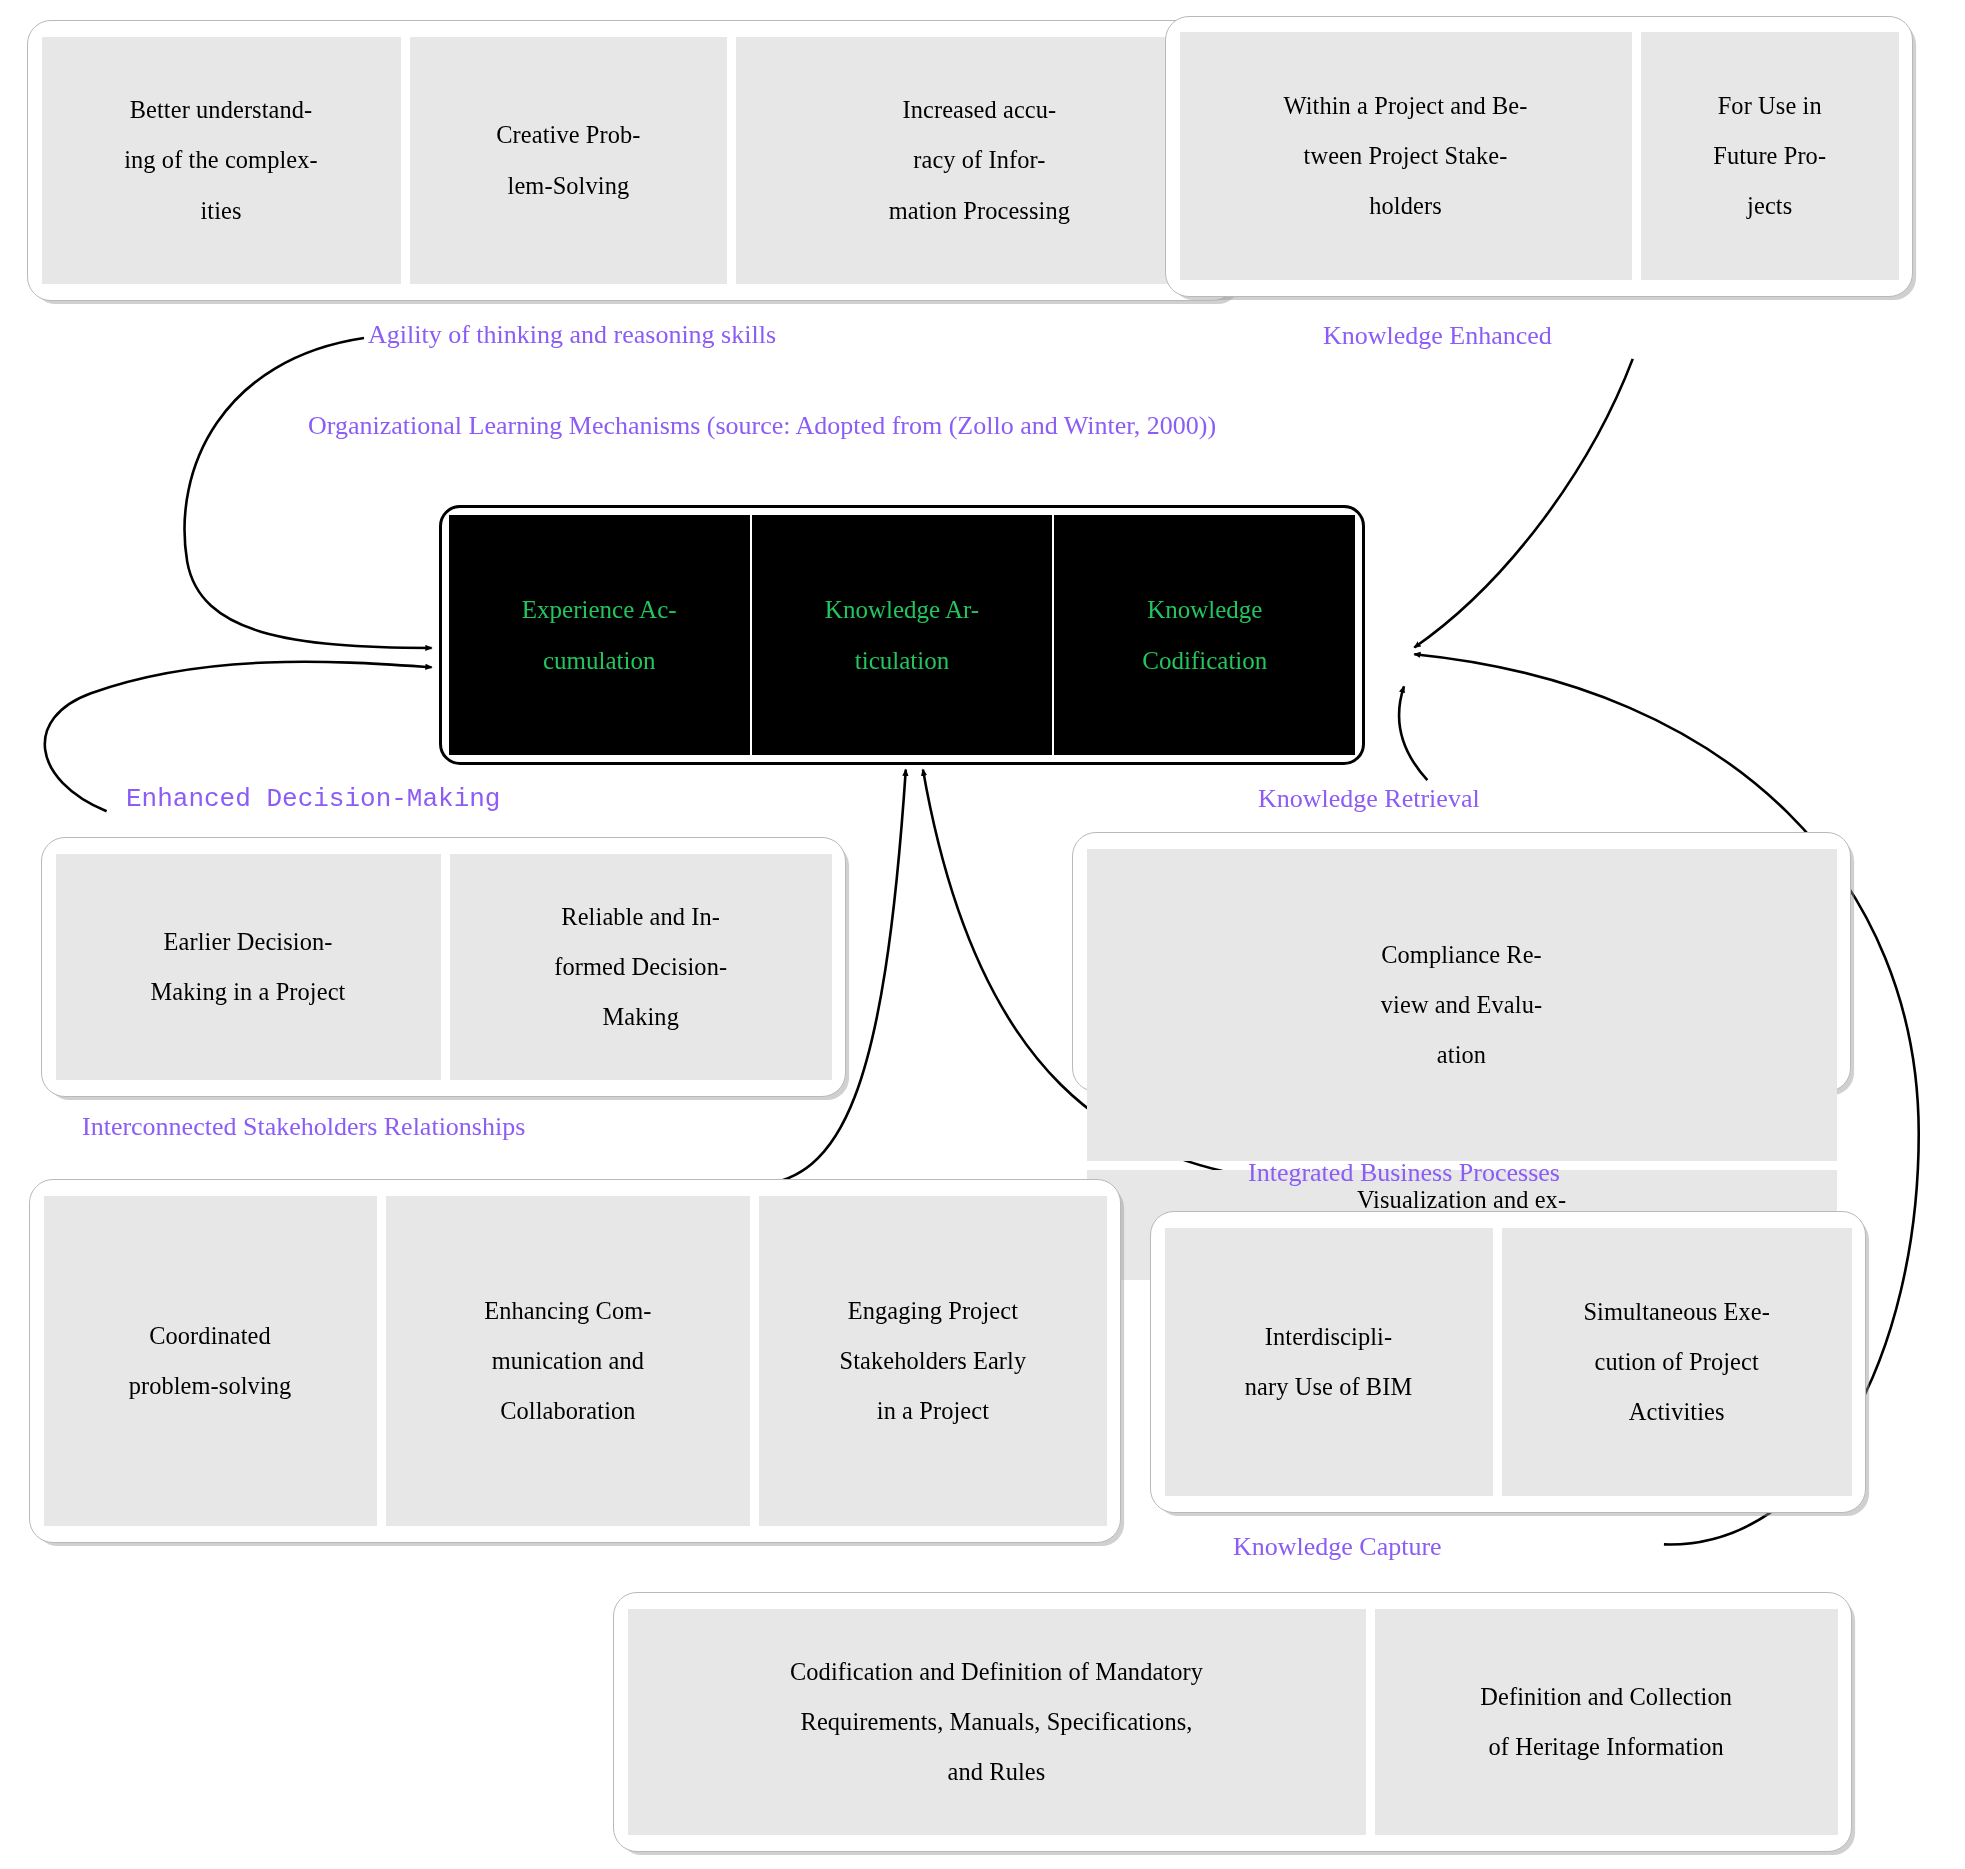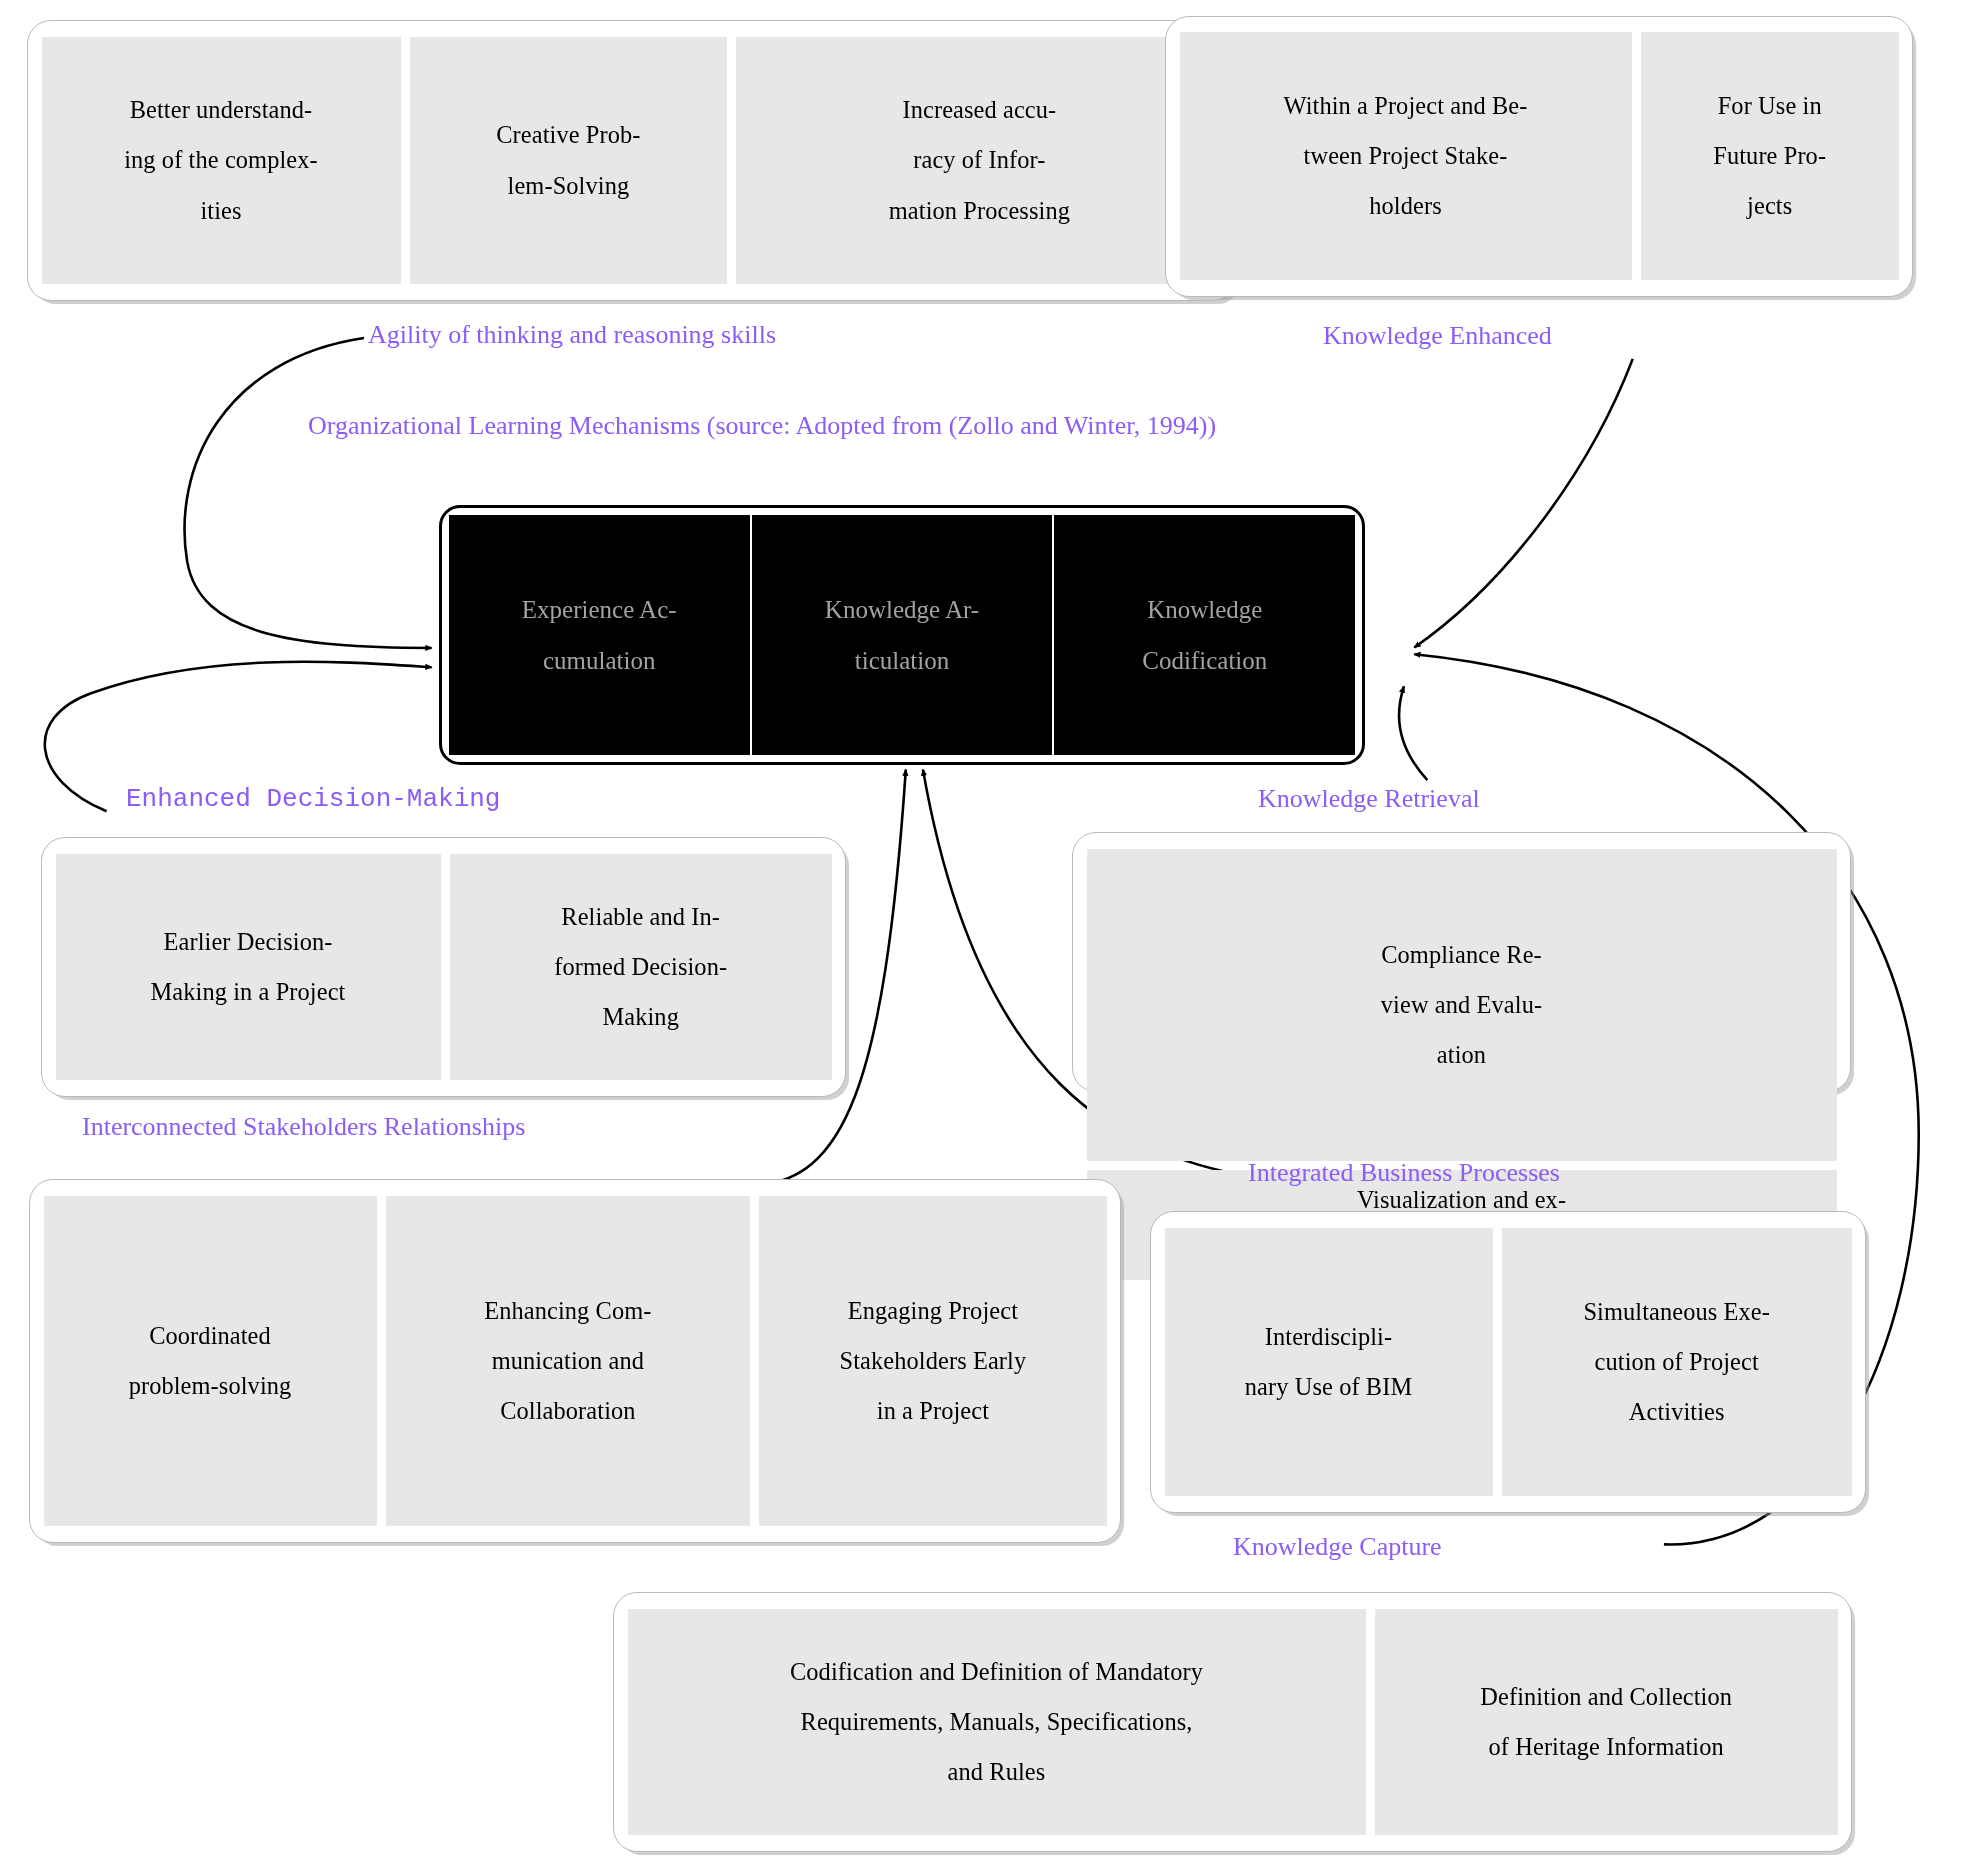--- a/index.html
+++ b/index.html
@@ -39,21 +39,21 @@
     position:absolute;
     background:#ffffff;
     border:3.1px solid #000000;
     border-radius:21px;
     box-sizing:border-box;
     padding:6.8px;
     display:flex;
   }
   .blackcell{
     background:#000000;
-    color:#a3a3a3;
+    color:#22c55e;
     flex:1 1 0;
     display:flex;
     align-items:center;
     justify-content:center;
     text-align:center;
     font-size:25px;
     line-height:2.05;
     border-right:2.1px solid #ffffff;
     box-sizing:border-box;
     padding:3.1px 5.2px;
@@ -117,21 +117,21 @@
     </div>
     <div class="cell" style="flex:1 1 auto;">
       <span>For Use in<br>Future Pro-<br>jects</span>
     </div>
   </div>
 
   <div class="lbl" style="left:368px; top:322px;">Agility of thinking and reasoning skills</div>
 
   <div class="lbl" style="left:1323px; top:323px;">Knowledge Enhanced</div>
 
-  <div class="lbl" style="left:308px; top:413px;">Organizational Learning Mechanisms (source: Adopted from (Zollo and Winter, 1994))</div>
+  <div class="lbl" style="left:308px; top:413px;">Organizational Learning Mechanisms (source: Adopted from (Zollo and Winter, 2000))</div>
 
   <div class="blackwrap" id="core" style="left:439px; top:505px; width:926px; height:260px;">
     <div class="blackcell">
       <span>Experience Ac-<br>cumulation</span>
     </div>
     <div class="blackcell">
       <span>Knowledge Ar-<br>ticulation</span>
     </div>
     <div class="blackcell">
       <span>Knowledge<br>Codification</span>

